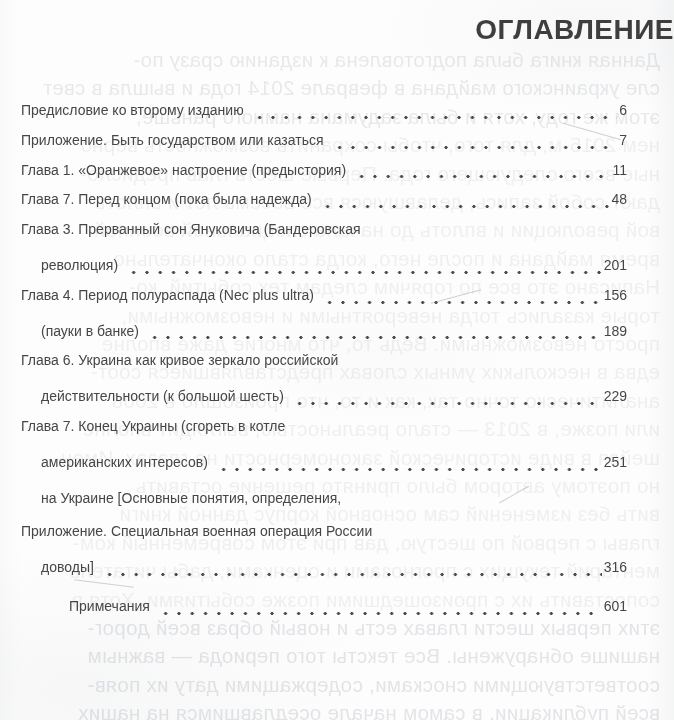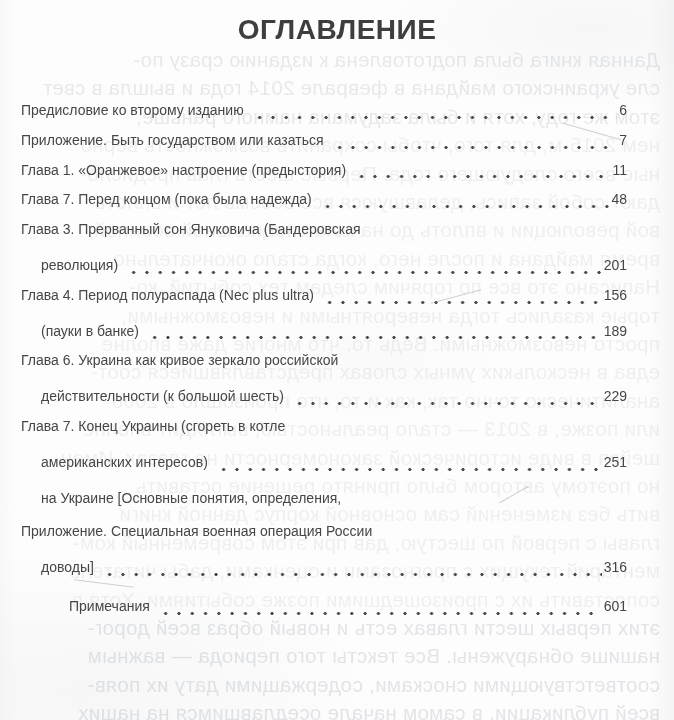--- a/index.html
+++ b/index.html
@@ -8,21 +8,21 @@
     position:absolute;inset:0;width:674px;height:720px;
     background:
       radial-gradient(ellipse 300px 120px at 88% 4%, rgba(185,190,198,0.10), transparent 70%),
       radial-gradient(ellipse 420px 200px at 12% 96%, rgba(185,190,198,0.10), transparent 70%),
       radial-gradient(ellipse 200px 90px at 55% 50%, rgba(190,194,200,0.05), transparent 70%),
       linear-gradient(to right, rgba(190,194,200,0.07), transparent 3%, transparent 96%, rgba(188,192,198,0.13)),
       #fdfdfd;
   }
   .title{
     position:absolute;top:13px;left:0;width:100%;margin:0;
-    text-align:center;font-size:28px;font-weight:600;letter-spacing:0.5px;
+    text-align:right;font-size:28px;font-weight:600;letter-spacing:0.5px;
     color:#3e3e3e;line-height:34px;
   }
   .toc{
     position:absolute;top:96px;left:21px;right:47px;
     color:#464646;font-size:14px;
   }
   .line{display:flex;align-items:baseline;line-height:29.8px;white-space:nowrap;}
   .line.ind{padding-left:20px;margin-top:6px;}
   .t{flex:0 0 auto;}
   .leader{

